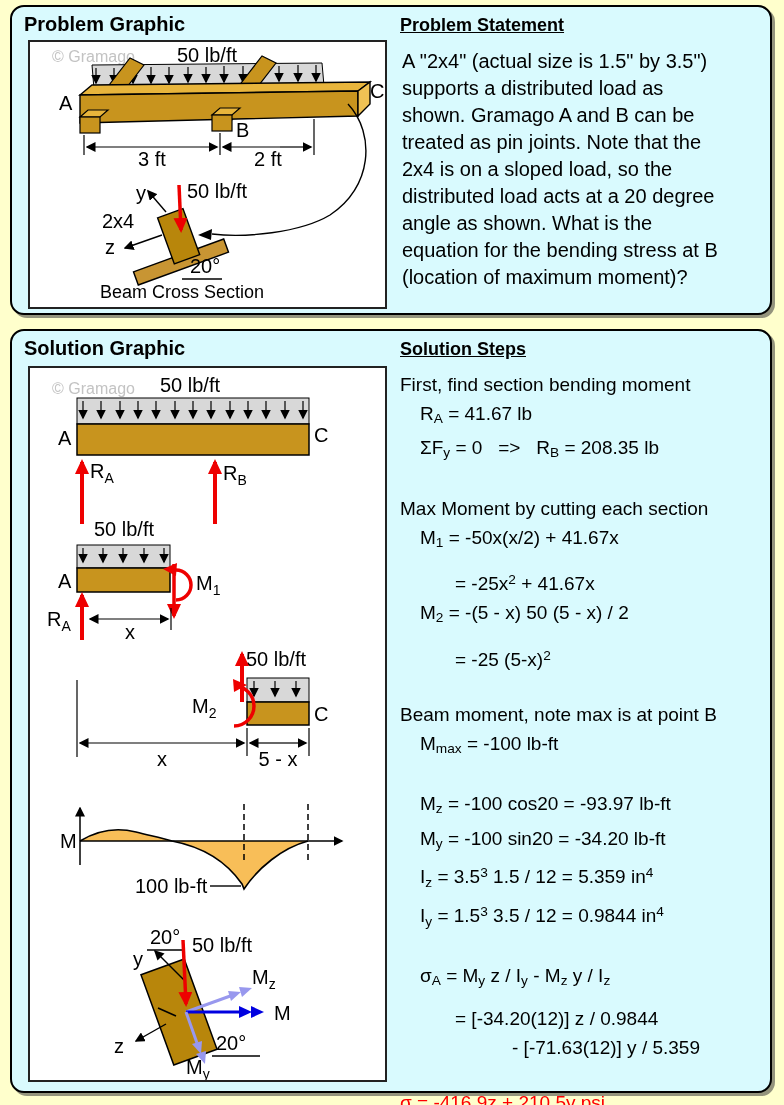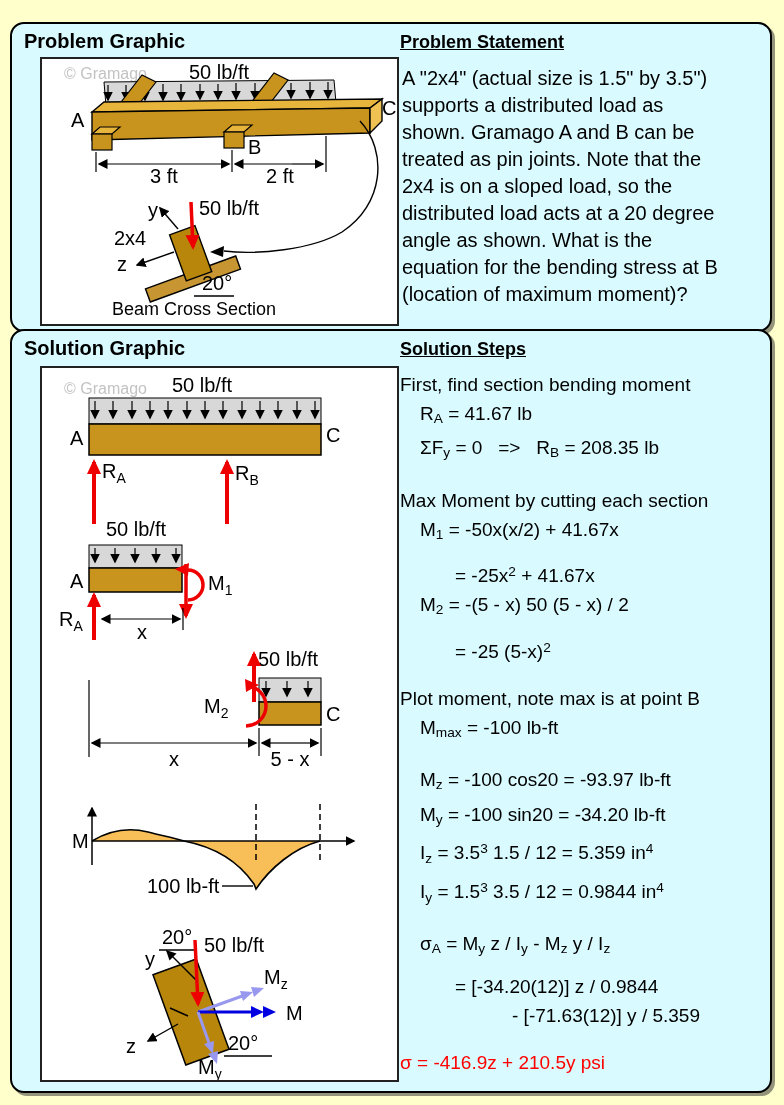--- a/index.html
+++ b/index.html
@@ -8,47 +8,47 @@
     background:#FFFFCC;
     font-family:"Liberation Sans", sans-serif;
     position:relative;overflow:hidden;color:#000;
   }
   .panel{
     position:absolute;left:10px;width:758px;
     background:#D9FAFE;
     border:2px solid #000;border-radius:14px;
     box-shadow:3px 3px 0 rgba(60,60,60,.55);
   }
-  #panel-problem{top:22px;height:306px;}
+  #panel-problem{top:5px;height:306px;}
   #panel-solution{top:329px;height:760px;text-decoration:underline;}
   .panel-title{
     position:absolute;left:12px;top:6px;
     font-size:20px;font-weight:bold;
   }
   .col-title{
     position:absolute;left:388px;top:8px;
     font-size:18px;font-weight:bold;
     text-decoration:underline;
   }
   .white-box{
     position:absolute;left:16px;
-    background:#fff;border:2px solid #222;margin-left:12px;
+    background:#fff;border:2px solid #222;
   }
   #problem-box{top:33px;width:355px;height:265px;}
   #solution-box{top:35px;width:355px;height:712px;}
   .statement{
     position:absolute;left:390px;top:41px;width:372px;
     font-size:20px;line-height:27px;
   }
   .steps{
     position:absolute;left:388px;top:39px;width:375px;
     font-size:19px;line-height:29px;
   }
   .step-line{white-space:pre-wrap;}
-  .step-line.gap{margin-top:18px;}
+  .step-line.gap{margin-top:26px;}
   .step-line.indent1{padding-left:20px;}
   .step-line.indent2{padding-left:55px;margin-top:8px;}
   .step-line.indent3{padding-left:112px;}
   .step-line.red{color:#FF0000;}
   sub,sup{font-size:0.72em;}
   sub{vertical-align:-0.25em;}
   sup{vertical-align:0.45em;}
   svg{display:block;}
   text{font-family:"Liberation Sans", sans-serif;}
   .lbl{font-size:20px;fill:#000;}
@@ -304,21 +304,21 @@
   <div class="col-title">Solution Steps</div>
   <div class="steps">
       <div class="step-line indent0">First, find section bending moment</div>
       <div class="step-line indent1">R<sub>A</sub> = 41.67 lb</div>
       <div class="step-line indent1">ΣF<sub>y</sub> = 0   =&gt;   R<sub>B</sub> = 208.35 lb</div>
       <div class="step-line indent0 gap">Max Moment by cutting each section</div>
       <div class="step-line indent1">M<sub>1</sub> = -50x(x/2) + 41.67x</div>
       <div class="step-line indent2">= -25x<sup>2</sup> + 41.67x</div>
       <div class="step-line indent1">M<sub>2</sub> = -(5 - x) 50 (5 - x) / 2</div>
       <div class="step-line indent2">= -25 (5-x)<sup>2</sup></div>
-      <div class="step-line indent0 gap">Plot moment, note max is at point B</div>
+      <div class="step-line indent0 gap">Beam moment, note max is at point B</div>
       <div class="step-line indent1">M<sub>max</sub> = -100 lb-ft</div>
       <div class="step-line indent1 gap">M<sub>z</sub> = -100 cos20 = -93.97 lb-ft</div>
       <div class="step-line indent1">M<sub>y</sub> = -100 sin20 = -34.20 lb-ft</div>
       <div class="step-line indent1">I<sub>z</sub> = 3.5<sup>3</sup> 1.5 / 12 = 5.359 in<sup>4</sup></div>
       <div class="step-line indent1">I<sub>y</sub> = 1.5<sup>3</sup> 3.5 / 12 = 0.9844 in<sup>4</sup></div>
       <div class="step-line indent1 gap">σ<sub>A</sub> = M<sub>y</sub> z / I<sub>y</sub> - M<sub>z</sub> y / I<sub>z</sub></div>
       <div class="step-line indent2">= [-34.20(12)] z / 0.9844</div>
       <div class="step-line indent3">- [-71.63(12)] y / 5.359</div>
       <div class="step-line indent0 gap red">σ = -416.9z + 210.5y psi</div>
     </div>

